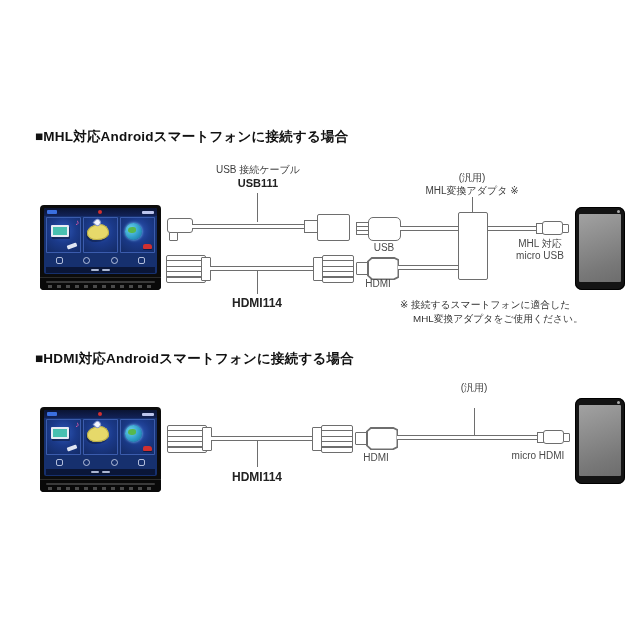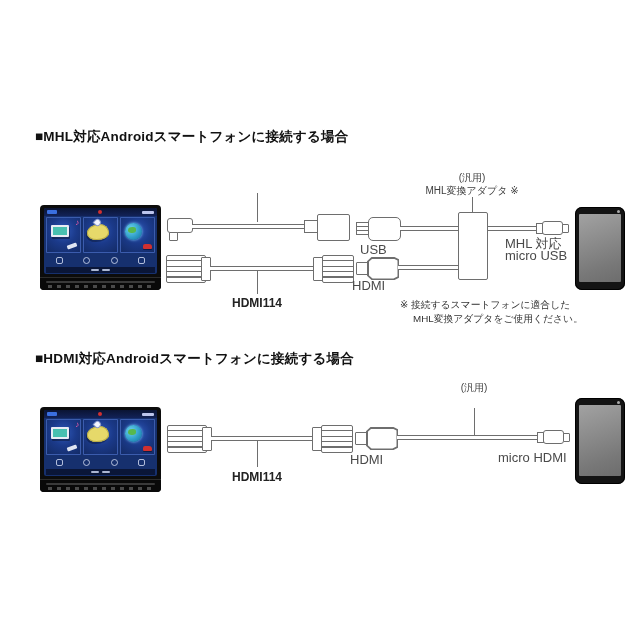--- a/index.html
+++ b/index.html
@@ -16,21 +16,21 @@
     color:#1a1a1a;
   }
   .abs{position:absolute;}
   .heading{
     font-size:13.5px;font-weight:bold;color:#111;
     letter-spacing:.2px;white-space:nowrap;
   }
   .lbl{
     font-size:10px;color:#3d3d3d;text-align:center;white-space:nowrap;
   }
-  .lbl-sm{font-size:13px;color:#4a4a4a;text-align:left;white-space:nowrap;}
+  .lbl-sm{font-size:10px;color:#4a4a4a;text-align:center;white-space:nowrap;}
   .model{font-size:11px;font-weight:bold;color:#222;text-align:center;white-space:nowrap;}
   .model-lg{font-size:12px;font-weight:bold;color:#222;text-align:center;white-space:nowrap;}
   .note{font-size:9.8px;color:#333;white-space:nowrap;}
   .vline{width:0;border-left:1.2px solid var(--lc);}
   .cable{height:5px;background:#fff;border-top:1.2px solid var(--lc);border-bottom:1.2px solid var(--lc);}
 
   
   .outline{background:#fff;border:var(--lw) solid var(--lc);}
   .lplug-bar{width:26px;height:15px;border-radius:3px;}
   .lplug-stub{width:9px;height:9px;border-radius:1px;}
@@ -152,20 +152,22 @@
     background:repeating-linear-gradient(to right,#4a4a4a 0 4px,transparent 4px 9px);
   }
 </style>
 </head>
 <body>
 
 <div class="abs" style="left:0;top:12px;width:640px;height:640px;">
 
   <div class="abs heading" style="left:35px;top:116px;">■MHL対応Androidスマートフォンに接続する場合</div>
 
+  <div class="abs lbl" style="left:178px;top:151px;width:160px;">USB 接続ケーブル</div>
+  <div class="abs model" style="left:178px;top:165px;width:160px;">USB111</div>
   <div class="abs vline" style="left:257px;top:181px;height:29px;"></div>
 
   <div class="abs navunit" style="left:40px;top:193px;">
     <div class="nav-screen">
       <div class="nav-top">
         <div class="chip-blue"></div>
         <div class="chip-red"></div>
         <div class="chip-clock"></div>
       </div>
       <div class="nav-panels">

